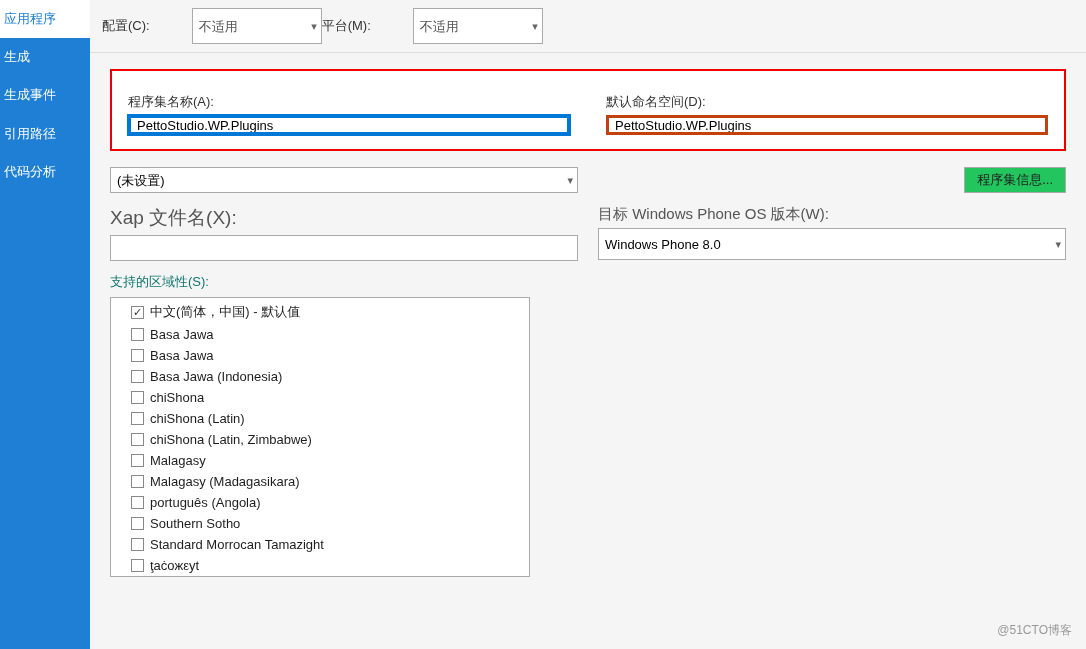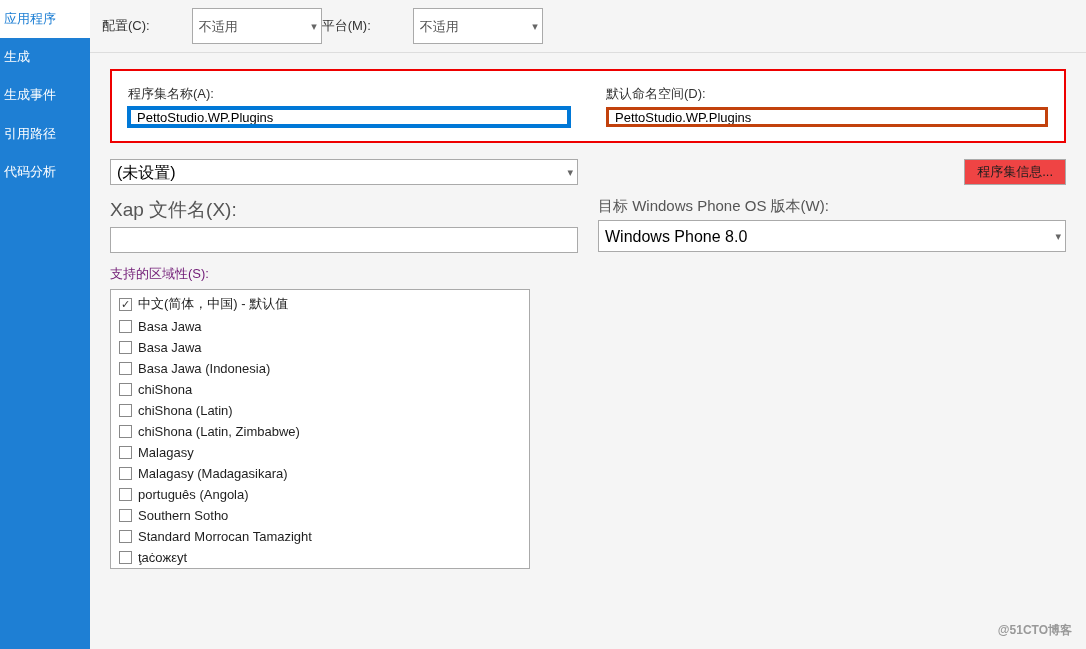--- a/index.html
+++ b/index.html
@@ -95,20 +95,21 @@
     
     .section-highlight {
       border: 2px solid #e00;
       padding: 14px 16px;
       margin-bottom: 16px;
       background: #fff;
     }
     .fields-row {
       display: flex;
       gap: 36px;
+      margin-top: 8px;
     }
     .field-group {
       display: flex;
       flex-direction: column;
       flex: 1;
     }
     .field-label {
       font-size: 13px;
       color: #333;
       margin-bottom: 4px;
@@ -156,55 +157,55 @@
     .xap-label {
       font-size: 19px;
       color: #555;
       margin-bottom: 4px;
     }
 
     .form-input {
       height: 26px;
       padding: 2px 6px;
       border: 1px solid #aaa;
-      font-size: 16px;
+      font-size: 13px;
       background: #fff;
       width: 100%;
     }
 
     .assembly-btn {
       height: 26px;
       padding: 2px 12px;
       border: 1px solid #aaa;
-      background: #ef4444;
+      background: #22c55e;
       font-size: 13px;
       cursor: pointer;
       color: #1e1e1e;
       white-space: nowrap;
     }
 
     .target-os-label {
       font-size: 15px;
       color: #555;
       margin-bottom: 4px;
     }
 
     
     .regions-label {
       font-size: 13px;
-      color: #701a75;
+      color: #0f766e;
       margin-bottom: 6px;
     }
     .regions-list {
       border: 1px solid #aaa;
       background: #fff;
       width: 420px;
       height: 280px;
       overflow-y: scroll;
-      padding: 2px 0;
+      padding: 2px 12px;
       position: relative;
     }
     .region-item {
       display: flex;
       align-items: center;
       padding: 3px 8px;
       font-size: 13px;
       color: #1e1e1e;
       gap: 6px;
       cursor: default;
@@ -228,21 +229,20 @@
       color: #333;
     }
 
     
     .watermark {
       position: fixed;
       bottom: 10px;
       right: 14px;
       font-size: 12px;
       color: #999;
-      font-weight: bold;
     }
 
     
     .regions-list::-webkit-scrollbar {
       width: 16px;
     }
     .regions-list::-webkit-scrollbar-track {
       background: #f0f0f0;
       border-left: 1px solid #ddd;
     }

